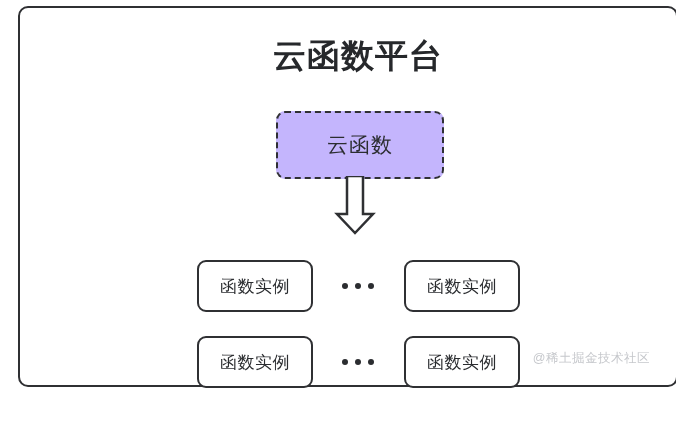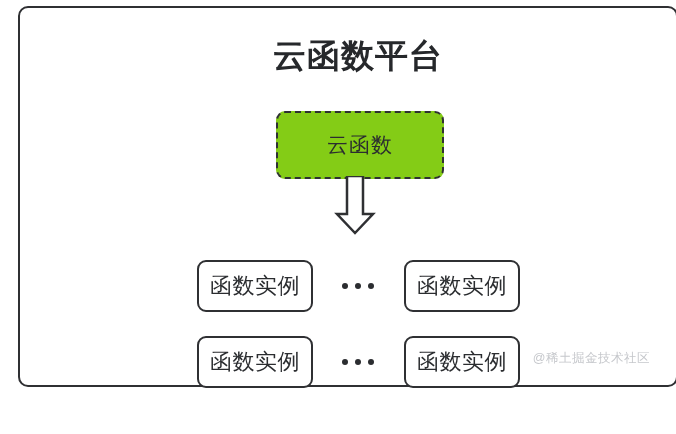--- a/index.html
+++ b/index.html
@@ -53,21 +53,21 @@
   
   .cloud-function-box {
     position: absolute;
     left: 256px;
     top: 103px;
     width: 168px;
     height: 68px;
     box-sizing: border-box;
     border: 2.5px dashed #2f3033;
     border-radius: 9px;
-    background: #84cc16;
+    background: #c4b5fd;
     display: flex;
     align-items: center;
     justify-content: center;
   }
   .cloud-function-label {
     font-size: 21px;
     color: #2b2d30;
     letter-spacing: 1px;
     white-space: nowrap;
   }
@@ -101,21 +101,21 @@
     border-radius: 9px;
     background: #ffffff;
     display: flex;
     align-items: center;
     justify-content: center;
   }
   .instance-box.left  { left: 177px; }
   .instance-box.right { left: 384px; }
 
   .instance-label {
-    font-size: 22px;
+    font-size: 17px;
     color: #2b2d30;
     letter-spacing: 0.5px;
     white-space: nowrap;
   }
 
   
   .row-ellipsis {
     position: absolute;
     left: 302px;
     top: 0;

